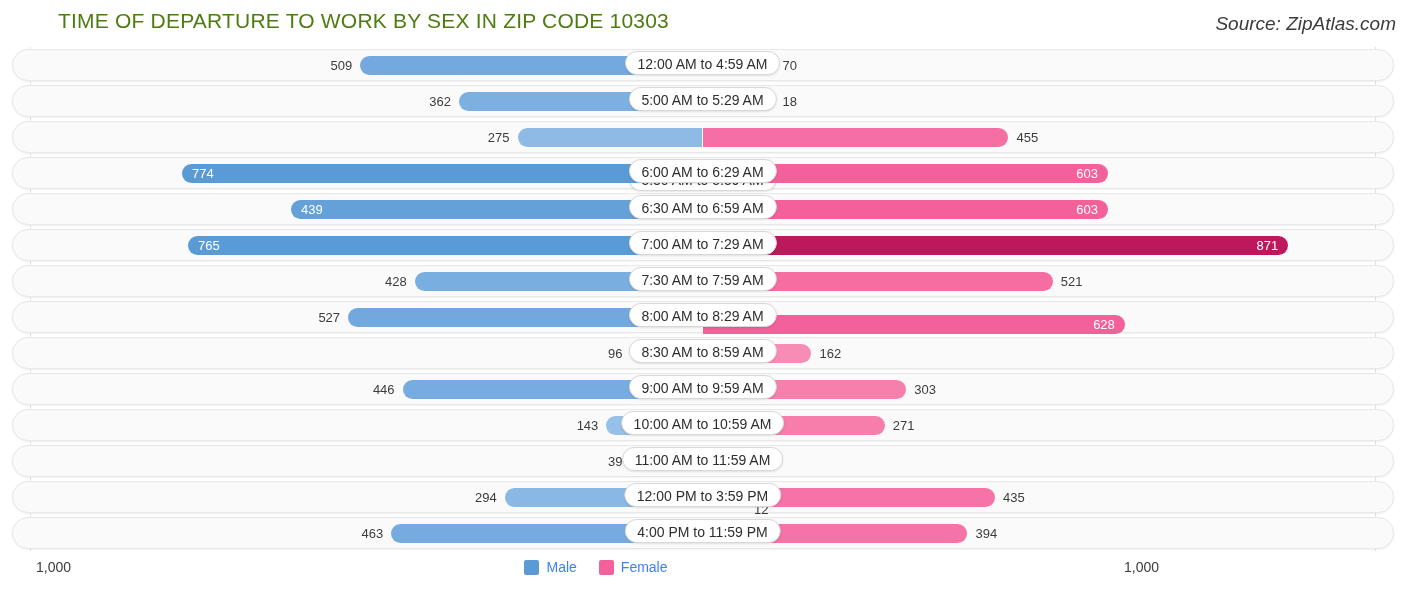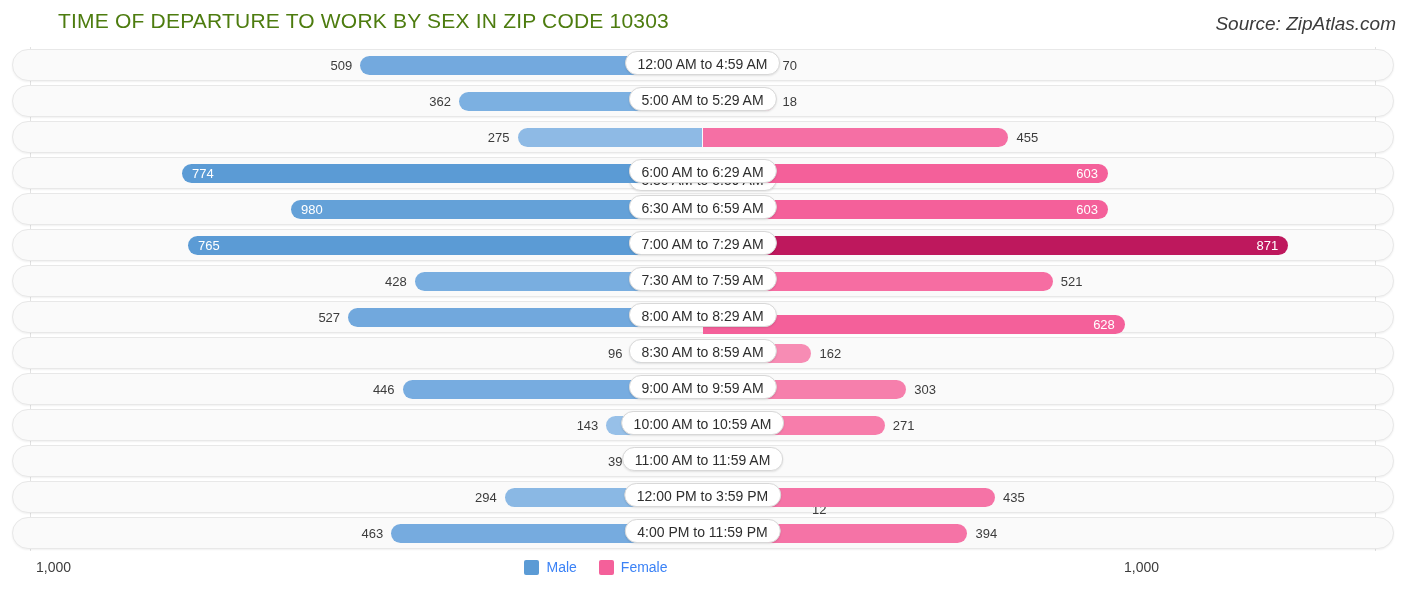--- a/index.html
+++ b/index.html
@@ -258,21 +258,21 @@
             <div class="bar female" style="left: 702.5px; width: 405.517px; background: rgb(244, 96, 154);">
               <span class="bar-inner-label">603</span>
             </div>
             <div class="cat-pill" style="left: 702.5px;">6:00 AM to 6:29 AM</div>
           </div>
         </div>
         <div class="row">
           <div class="track"></div>
           <div class="bars">
             <div class="bar male" style="left: 290.93px; width: 411.57px; background: rgb(100, 161, 216);">
-              <span class="bar-inner-label">980</span>
+              <span class="bar-inner-label">439</span>
             </div>
             <div class="bar female" style="left: 702.5px; width: 405.517px; background: rgb(244, 96, 154);">
               <span class="bar-inner-label">603</span>
             </div>
             <div class="cat-pill" style="left: 702.5px;">6:30 AM to 6:59 AM</div>
           </div>
         </div>
         <div class="row">
           <div class="track"></div>
           <div class="bars">
@@ -335,21 +335,21 @@
             <div class="bar-outer-label" style="left: 892.747px;">271</div>
             <div class="cat-pill" style="left: 702.5px;">10:00 AM to 10:59 AM</div>
           </div>
         </div>
         <div class="row">
           <div class="track"></div>
           <div class="bars">
             <div class="bar male" style="left: 630.5px; width: 72px; background: rgb(158, 197, 234);"></div>
             <div class="bar-outer-label" style="right: 783.5px;">39</div>
             <div class="bar female" style="left: 702.5px; width: 72px; background: rgb(248, 169, 198);"></div>
-            <div class="bar-outer-label" style="left: 812px; margin-top: 48px;">12</div>
+            <div class="bar-outer-label" style="left: 754px; margin-top: 48px;">12</div>
             <div class="cat-pill" style="left: 702.5px;">11:00 AM to 11:59 AM</div>
           </div>
         </div>
         <div class="row">
           <div class="track"></div>
           <div class="bars">
             <div class="bar male" style="left: 504.785px; width: 197.715px; background: rgb(138, 184, 228);"></div>
             <div class="bar-outer-label" style="right: 909.215px;">294</div>
             <div class="bar female" style="left: 702.5px; width: 292.538px; background: rgb(245, 115, 166);"></div>
             <div class="bar-outer-label" style="left: 1003.04px;">435</div>

